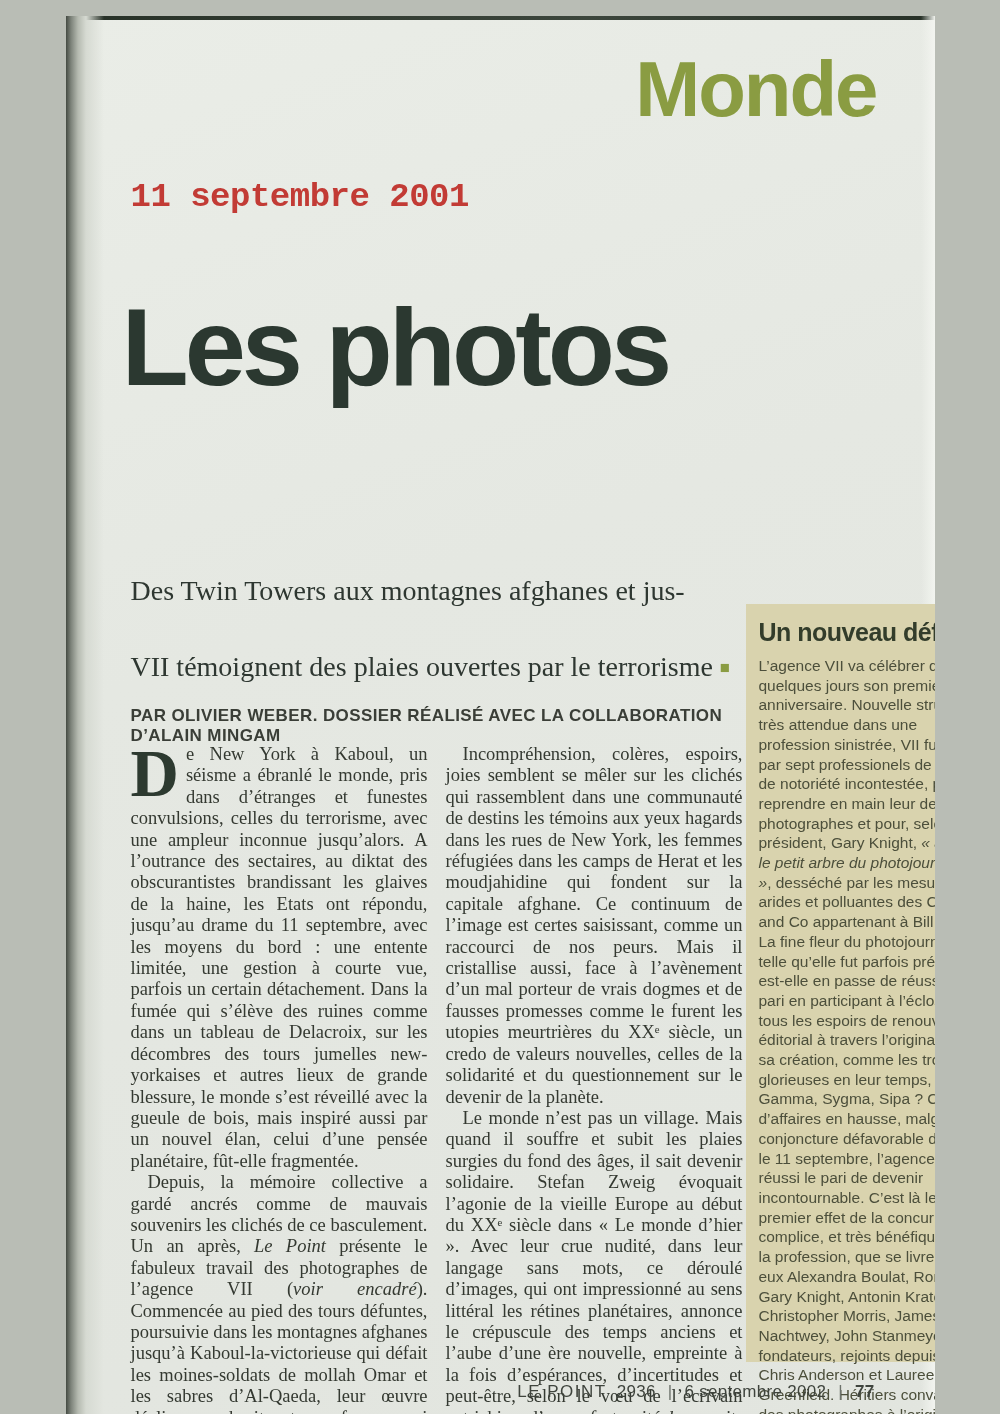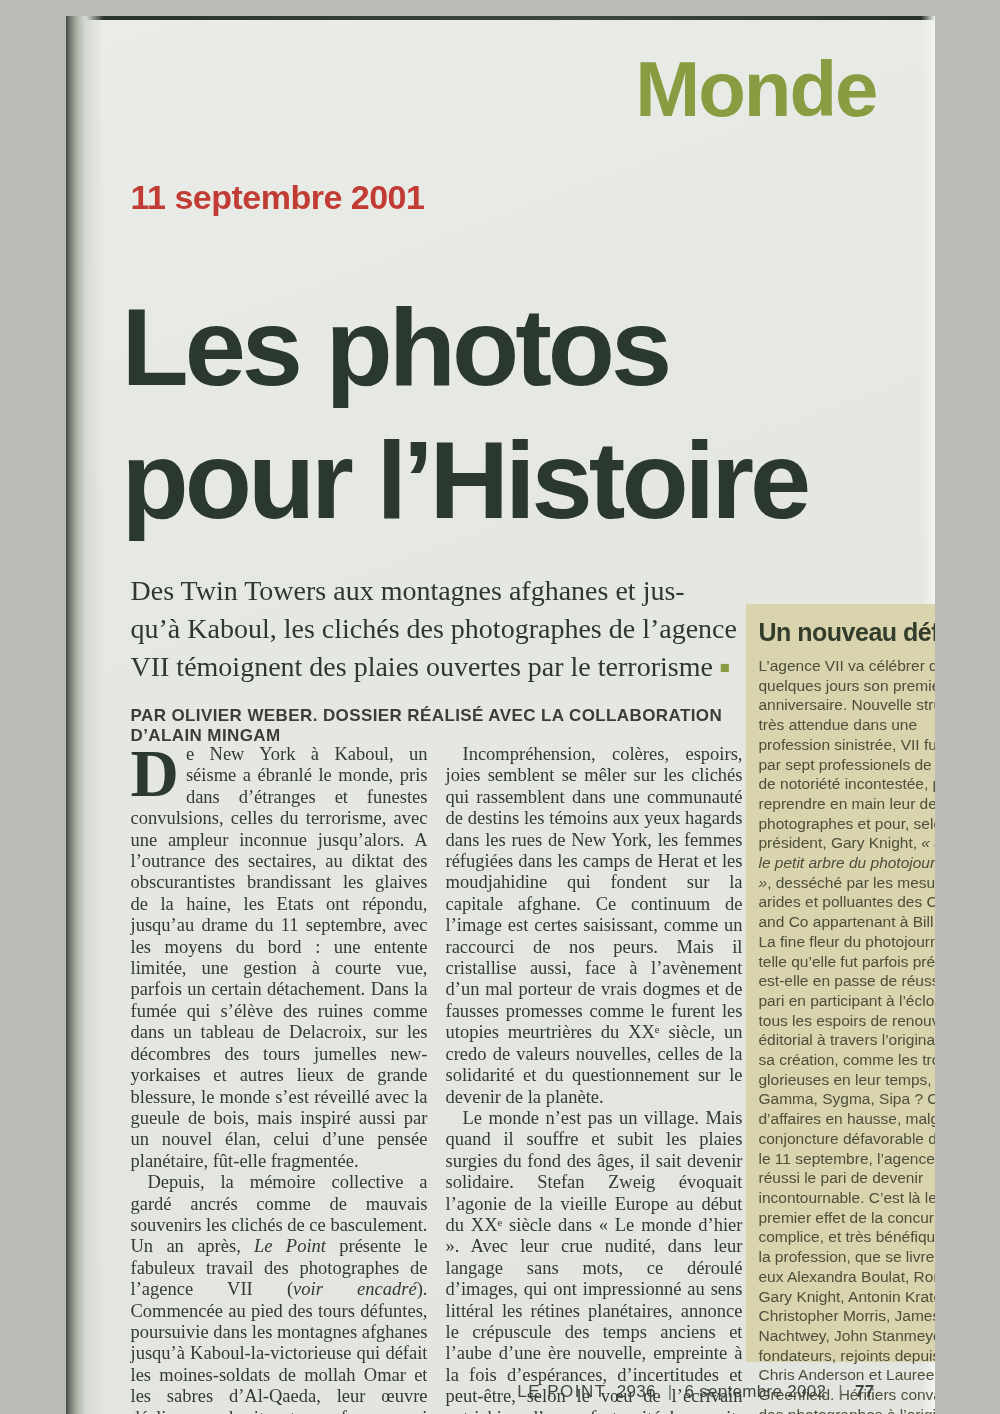--- a/index.html
+++ b/index.html
@@ -18,20 +18,21 @@
 
   .section-title{
     position:absolute;top:34px;right:58px;
     font-size:78px;font-weight:bold;letter-spacing:-2px;line-height:1;
     color:#8a9c42;
   }
   .kicker{
     position:absolute;left:65px;top:162px;
     font-size:34px;font-weight:bold;letter-spacing:-0.5px;
     color:#c23b35;
+    font-family:Liberation Mono, monospace;
   }
   .headline{
     position:absolute;left:56px;top:264px;margin:0;
     font-size:110px;line-height:133px;font-weight:bold;letter-spacing:-4px;
     color:#2b3830;
   }
   .standfirst{
     position:absolute;left:65px;top:556px;width:625px;
     font-family:"Liberation Serif",serif;
     font-size:28px;line-height:38px;color:#2e3731;
@@ -93,24 +94,24 @@
 
 <div class="page">
   <div class="scan-top"></div>
   <div class="scan-left"></div>
   <div class="scan-right"></div>
 
   <div class="section-title">Monde</div>
 
   <div class="kicker">11 septembre 2001</div>
 
-  <h1 class="headline"><span>Les photos</span><br><span>pour l’Histoire</span></h1>
+  <h1 class="headline"><span>Les photos</span><br></h1>
 
   <div class="standfirst">
-      <p><span>Des Twin Towers aux montagnes afghanes et jus-</span><br><span>qu’à Kaboul, les clichés des photographes de l’agence</span><br><span>VII témoignent des plaies ouvertes par le terrorisme </span><span class="bullet">■</span></p>
+      <p><span>Des Twin Towers aux montagnes afghanes et jus-</span><br><br><span>VII témoignent des plaies ouvertes par le terrorisme </span><span class="bullet">■</span></p>
     </div>
 
   <div class="byline">PAR OLIVIER WEBER. DOSSIER RÉALISÉ AVEC LA COLLABORATION D’ALAIN MINGAM</div>
 
   <div class="columns">
     <div class="col">
         <p><span class="dropcap">D</span><span>e New York à Kaboul, un séisme a ébranlé le monde, pris dans d’étranges et funestes convulsions, celles du terrorisme, avec une ampleur inconnue jusqu’alors. A l’outrance des sectaires, au diktat des obscurantistes brandissant les glaives de la haine, les Etats ont répondu, jusqu’au drame du 11 septembre, avec les moyens du bord : une entente limitée, une gestion à courte vue, parfois un certain détachement. Dans la fumée qui s’élève des ruines comme dans un tableau de Delacroix, sur les décombres des tours jumelles new-yorkaises et autres lieux de grande blessure, le monde s’est réveillé avec la gueule de bois, mais inspiré aussi par un nouvel élan, celui d’une pensée planétaire, fût-elle fragmentée.</span></p>
         <p class="indent"><span>Depuis, la mémoire collective a gardé ancrés comme de mauvais souvenirs les clichés de ce basculement. Un an après, </span><span class="it">Le Point</span><span> présente le fabuleux travail des photographes de l’agence VII (</span><span class="it">voir encadré</span><span>). Commencée au pied des tours défuntes, poursuivie dans les montagnes afghanes jusqu’à Kaboul-la-victorieuse qui défait les moines-soldats de mollah Omar et les sabres d’Al-Qaeda, leur œuvre décline ces bruits et ces fureurs qui scandent désormais la fin d’une époque.</span></p>
       </div>
     <div class="col">

